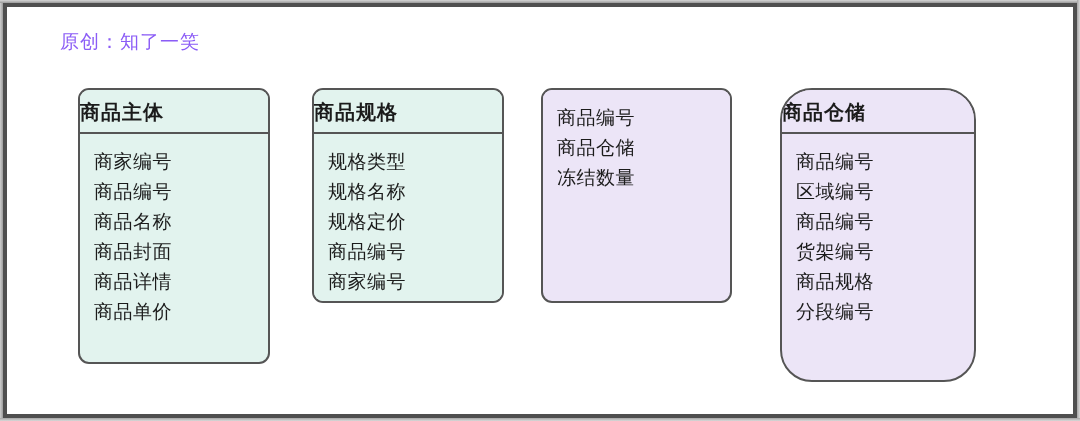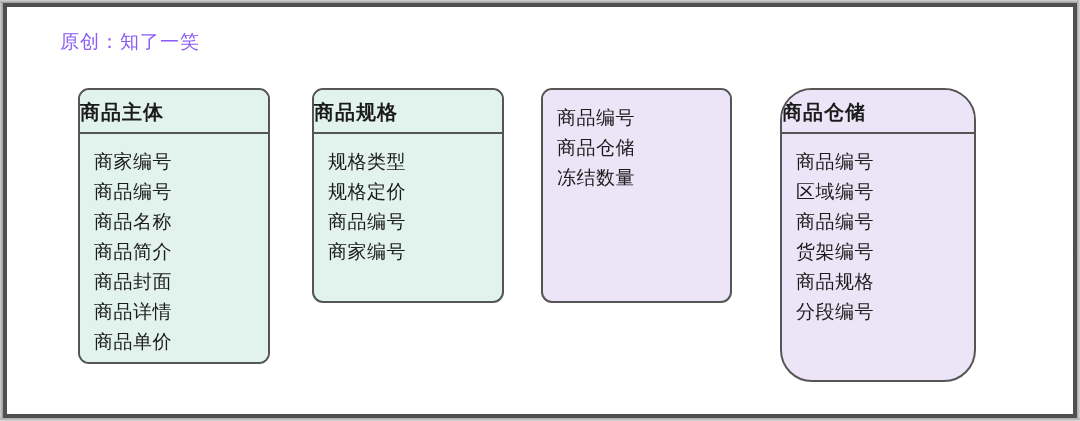--- a/index.html
+++ b/index.html
@@ -132,30 +132,30 @@
 
   <div id="watermark">原创：知了一笑</div>
 
   <div id="cards-layer">
       <div class="entity-card theme-mint" style="left: 78px; top: 88px; width: 192px; height: 276px;">
         <div class="card-header">商品主体</div>
         <div class="card-body">
           <div class="field-row">商家编号</div>
           <div class="field-row">商品编号</div>
           <div class="field-row">商品名称</div>
-          <div class="field-row">商品简介</div>
           <div class="field-row">商品封面</div>
           <div class="field-row">商品详情</div>
           <div class="field-row">商品单价</div>
         </div>
       </div>
       <div class="entity-card theme-mint" style="left: 312px; top: 88px; width: 192px; height: 215px;">
         <div class="card-header">商品规格</div>
         <div class="card-body">
           <div class="field-row">规格类型</div>
+          <div class="field-row">规格名称</div>
           <div class="field-row">规格定价</div>
           <div class="field-row">商品编号</div>
           <div class="field-row">商家编号</div>
         </div>
       </div>
       <div class="entity-card theme-lavender" style="left: 541px; top: 88px; width: 191px; height: 215px;">
         <div class="card-body">
           <div class="field-row">商品编号</div>
           <div class="field-row">商品仓储</div>
           <div class="field-row">冻结数量</div>

